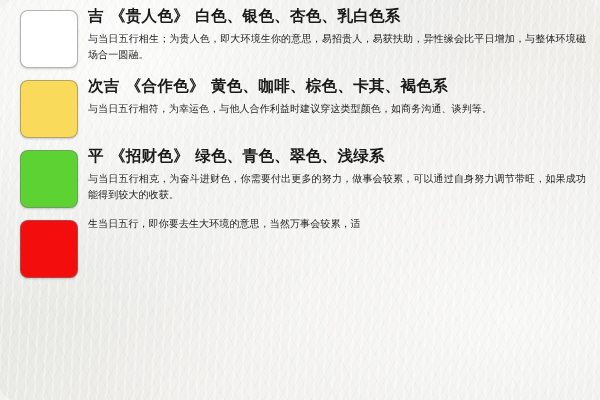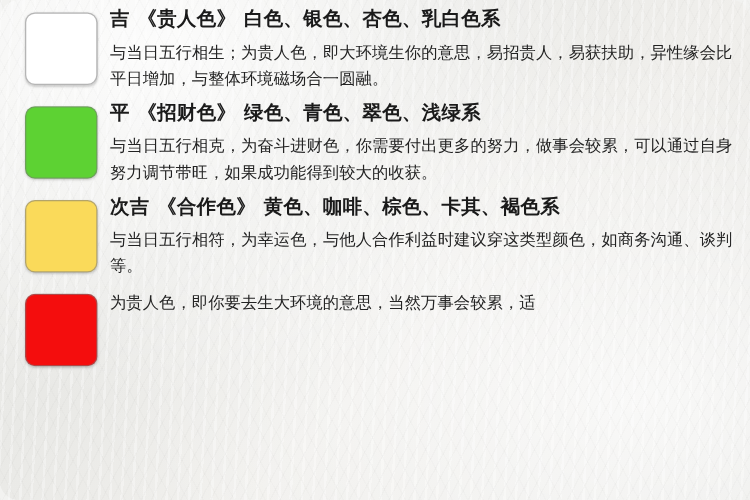--- a/index.html
+++ b/index.html
@@ -73,21 +73,21 @@
     white-space: nowrap;
     margin-bottom: 4px;
   }
   .headline .rank {
     margin-right: 2px;
   }
   .headline .title {
     margin-right: 2px;
   }
   .body {
-    font-size: 13px;
+    font-size: 10px;
     color: #232323;
     line-height: 1.62;
     text-align: justify;
     letter-spacing: 0.1px;
   }
 </style>
 </head>
 <body>
 
 <div id="page" style="background-color: rgb(236, 235, 232); border-radius: 15px;">
@@ -104,49 +104,49 @@
           <span class="rank">吉</span>
           <span class="title">《贵人色》</span>
           <span class="colors">白色、银色、杏色、乳白色系</span>
         </div>
         <div class="body">与当日五行相生；为贵人色，即大环境生你的意思，易招贵人，易获扶助，异性缘会比平日增加，与整体环境磁场合一圆融。</div>
       </div>
     </div>
 
     <div class="row">
       <div class="swatch-cell">
+        <div class="swatch" style="background:#fada5a;"></div>
+      </div>
+      <div class="content">
+        <div class="headline">
+          <span class="rank">次吉</span>
+          <span class="title">《合作色》</span>
+          <span class="colors">黄色、咖啡、棕色、卡其、褐色系</span>
+        </div>
+        <div class="body">与当日五行相符，为幸运色，与他人合作利益时建议穿这类型颜色，如商务沟通、谈判等。</div>
+      </div>
+    </div>
+
+    <div class="row">
+      <div class="swatch-cell">
         <div class="swatch" style="background:#5dd233;"></div>
       </div>
       <div class="content">
         <div class="headline">
           <span class="rank">平</span>
           <span class="title">《招财色》</span>
           <span class="colors">绿色、青色、翠色、浅绿系</span>
         </div>
         <div class="body">与当日五行相克，为奋斗进财色，你需要付出更多的努力，做事会较累，可以通过自身努力调节带旺，如果成功能得到较大的收获。</div>
       </div>
     </div>
 
     <div class="row">
       <div class="swatch-cell">
-        <div class="swatch" style="background:#fada5a;"></div>
-      </div>
-      <div class="content">
-        <div class="headline">
-          <span class="rank">次吉</span>
-          <span class="title">《合作色》</span>
-          <span class="colors">黄色、咖啡、棕色、卡其、褐色系</span>
-        </div>
-        <div class="body">与当日五行相符，为幸运色，与他人合作利益时建议穿这类型颜色，如商务沟通、谈判等。</div>
-      </div>
-    </div>
-
-    <div class="row">
-      <div class="swatch-cell">
         <div class="swatch" style="background:#f40d0d;"></div>
       </div>
       <div class="content">
-        <div class="body">为贵人色，即你要去生大环境的意思，当然万事会较累，适</div>
+        <div class="body">生当日五行，即你要去生大环境的意思，当然万事会较累，适</div>
       </div>
     </div>
 
   </div>
 </div>
 
 </body></html>

